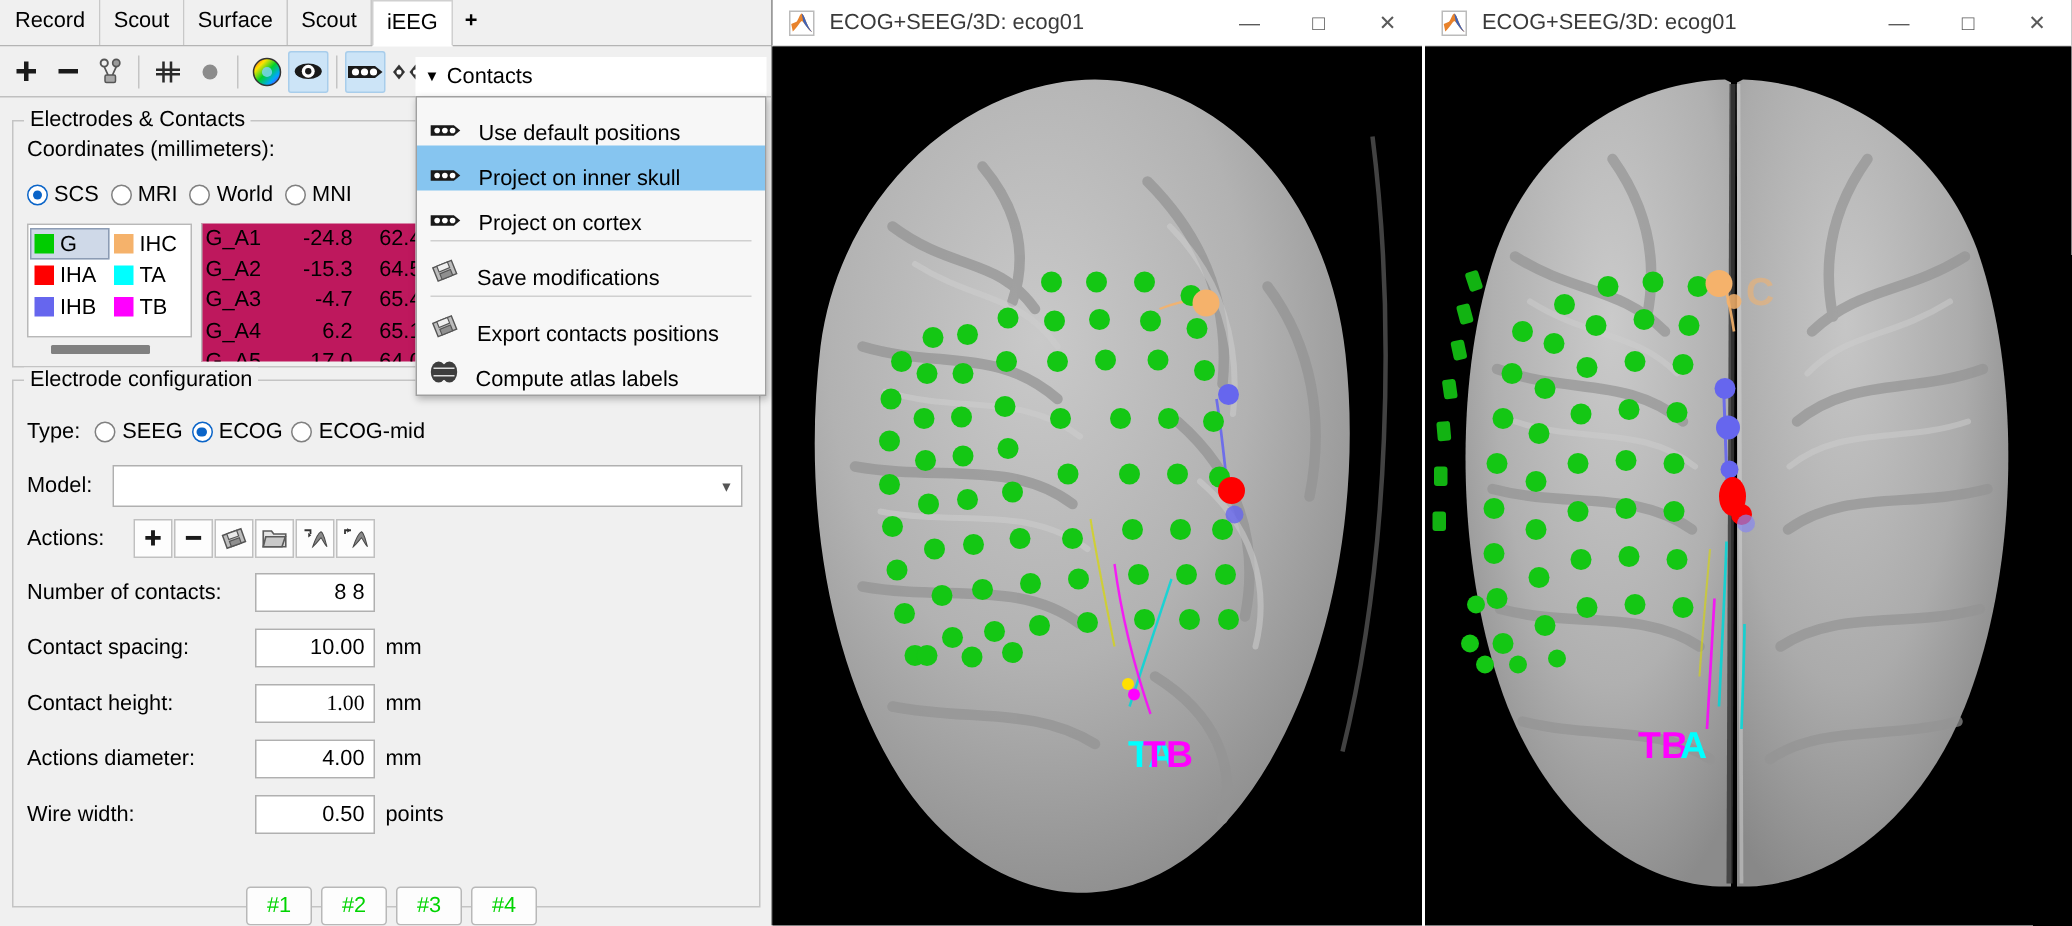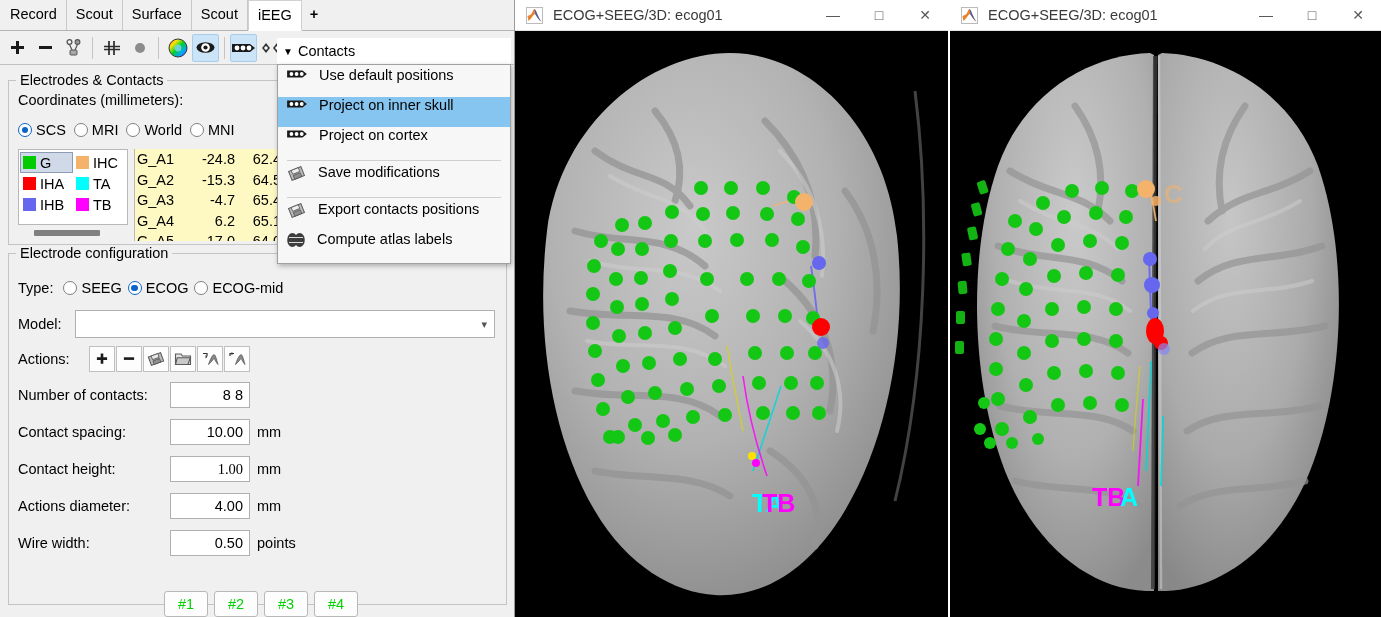--- a/index.html
+++ b/index.html
@@ -115,21 +115,21 @@
   }
   #elec-hscroll .thumb {
     position: absolute; left: 16px; top: 4px;
     width: 66px; height: 6px; background: #808080; border-radius: 1px;
   }
 
   
   #coord-table {
     position: absolute; left: 125px; top: 68px;
     width: 160px; height: 92px;
-    background: #fef9c3; border-left: 1px solid #b8b8b8;
+    background: #be185d; border-left: 1px solid #b8b8b8;
     overflow: hidden; font-size: 14.5px;
   }
   .crow { display: flex; height: 20.5px; align-items: center; padding-left: 2px;}
   .cname { width: 52px; }
   .cv { width: 46px; text-align: right; }
 
   
   #grp-config { top: 253px; width: 499px; height: 352px; }
 
   .frow { display: flex; align-items: center; margin-bottom: 11px; }
@@ -172,21 +172,21 @@
     padding: 0 6px; height: 26px;
     font-size: 14.5px; background: #fff;
   }
   #menu-panel {
     width: 234px; background: #f7f7f7;
     border: 1px solid #a0a0a0;
     box-shadow: 1px 2px 5px rgba(0,0,0,.28);
     padding: 2px 0;
   }
   .mitem {
-    display: flex; align-items: flex-start;
+    display: flex; align-items: flex-end;
     height: 30px; padding: 0 8px; gap: 11px;
     font-size: 14.5px; cursor: default; color: #000;
   }
   .mitem.hi { background: #86c5f0; }
   .msep { height: 1px; background: #d0d0d0; margin: 3px 9px; }
 
   
   .win3d { position: absolute; top: 0; height: 617px; background: #000; }
   #win-left  { left: 515px; width: 433px; }
   #win-right { left: 950px; width: 431px; }

